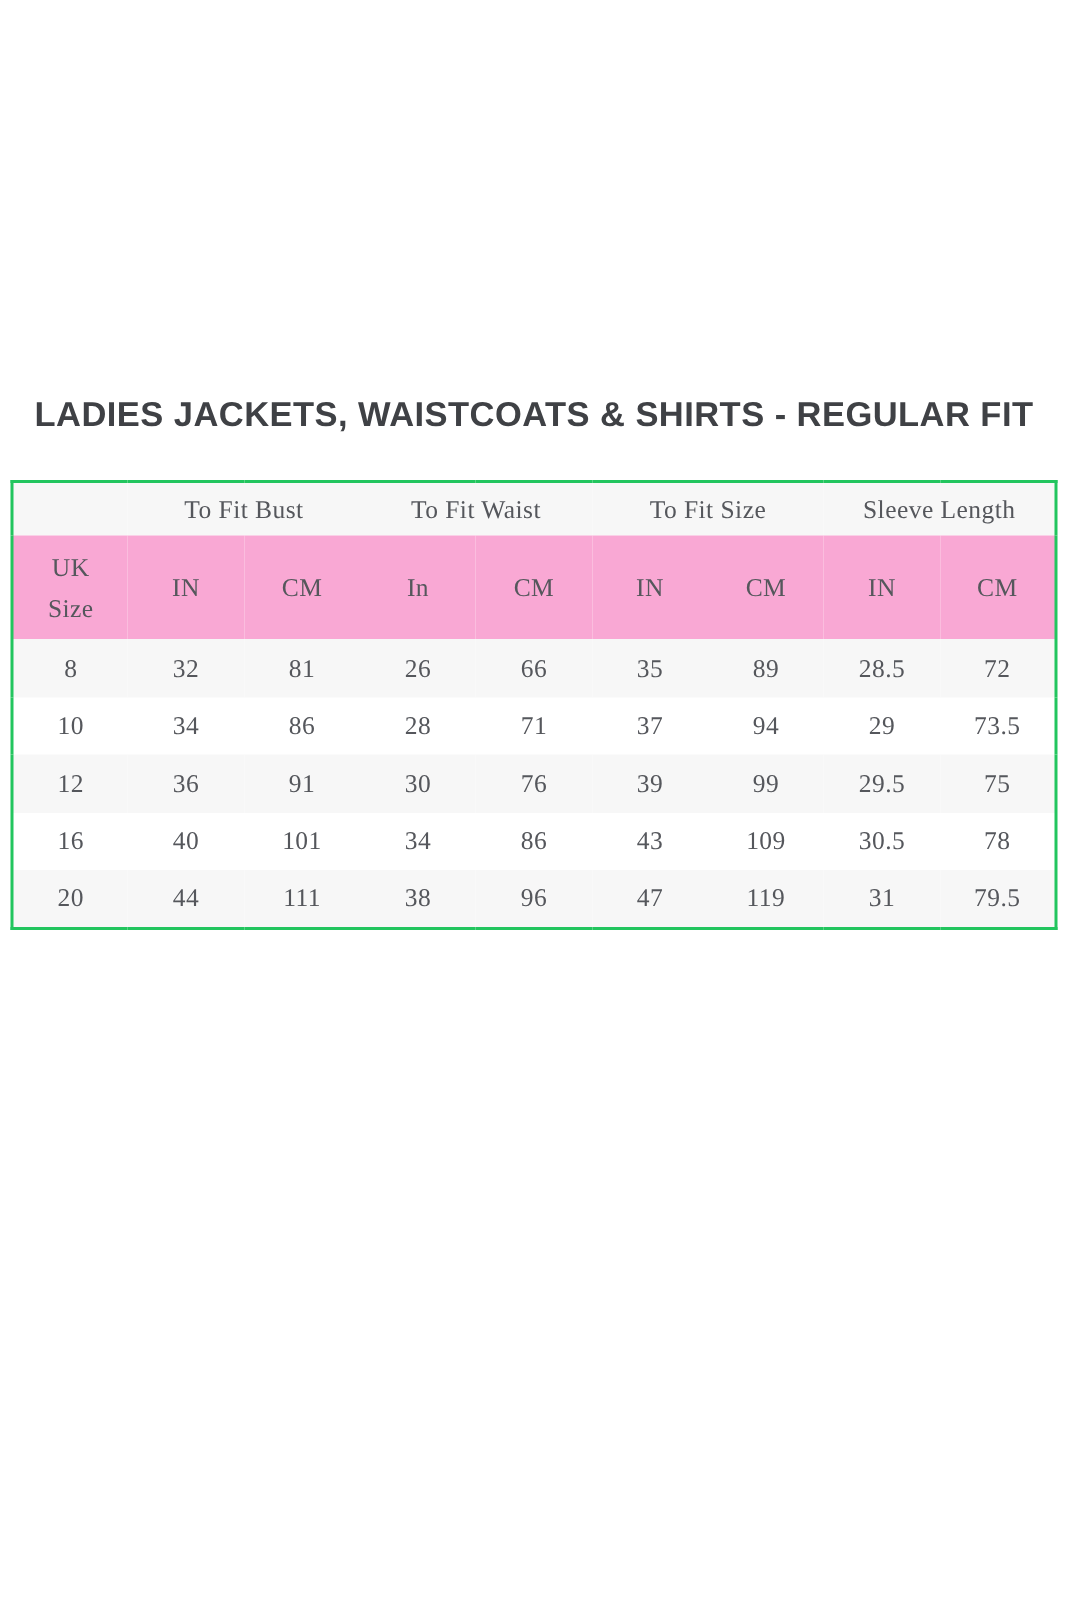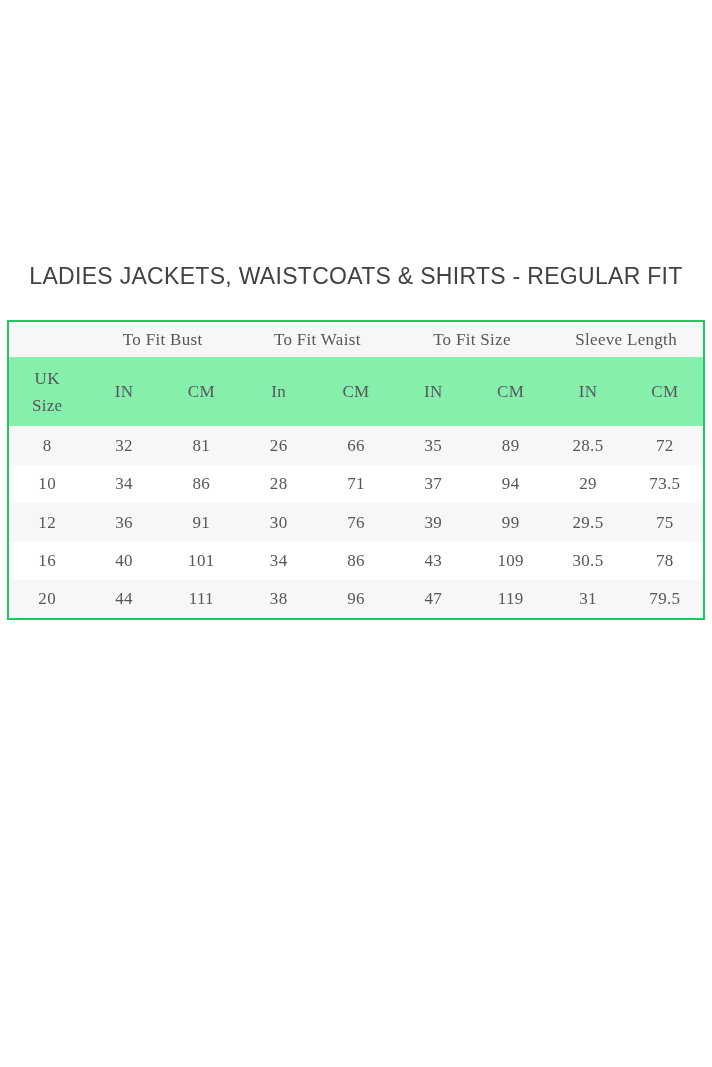--- a/index.html
+++ b/index.html
@@ -12,21 +12,21 @@
     overflow: hidden;
   }
   .page { width: 712px; height: 1067px; }
 
   .spacer-top { height: 261px; }
 
   .page-title {
     margin: 0;
     text-align: center;
     font-family: "Liberation Sans", sans-serif;
-    font-weight: 400;
+    font-weight: 700;
     font-size: 23px;
     line-height: 31px;
     letter-spacing: 0.3px;
     color: #3f4145;
   }
 
   .intro {
     margin: 13px 8px 0;
     text-align: center;
     font-size: 17px;
@@ -49,21 +49,21 @@
   .size-table th,
   .size-table td {
     font-weight: normal;
     text-align: center;
     vertical-align: middle;
     padding: 0 6px;
     line-height: 27px;
     letter-spacing: 0.3px;
   }
   .size-table thead tr.group-row  { height: 36px; background: #f7f7f7; }
-  .size-table thead tr.units-row  { height: 69px; background: #86efac; }
+  .size-table thead tr.units-row  { height: 69px; background: #f9a8d4; }
   .size-table thead th.uk-size-col { padding: 0 16px; }
   .size-table tbody tr { height: 38.5px; }
   .size-table tbody tr:nth-child(odd) { background: #f7f7f7; }
 </style>
 </head>
 <body>
 
 <div class="page">
   <div class="spacer-top"></div>
 

